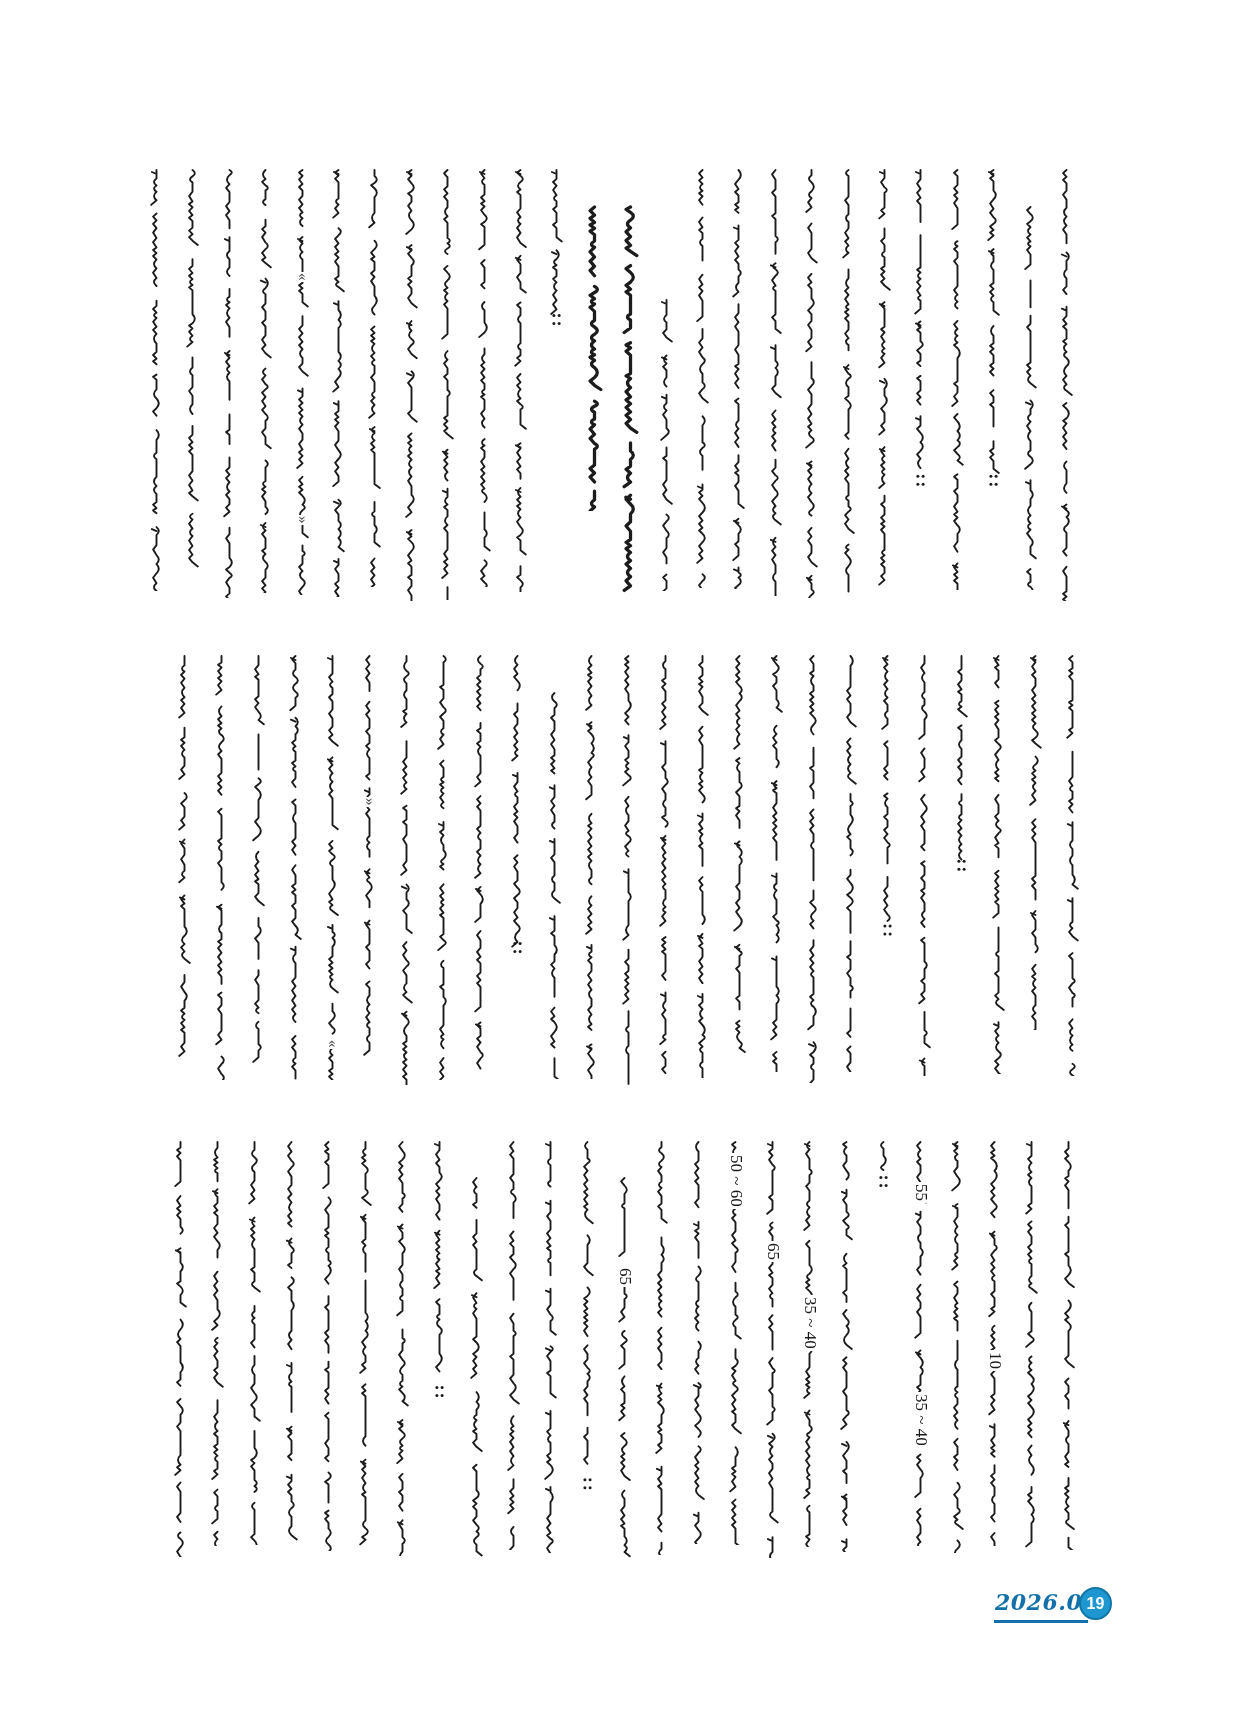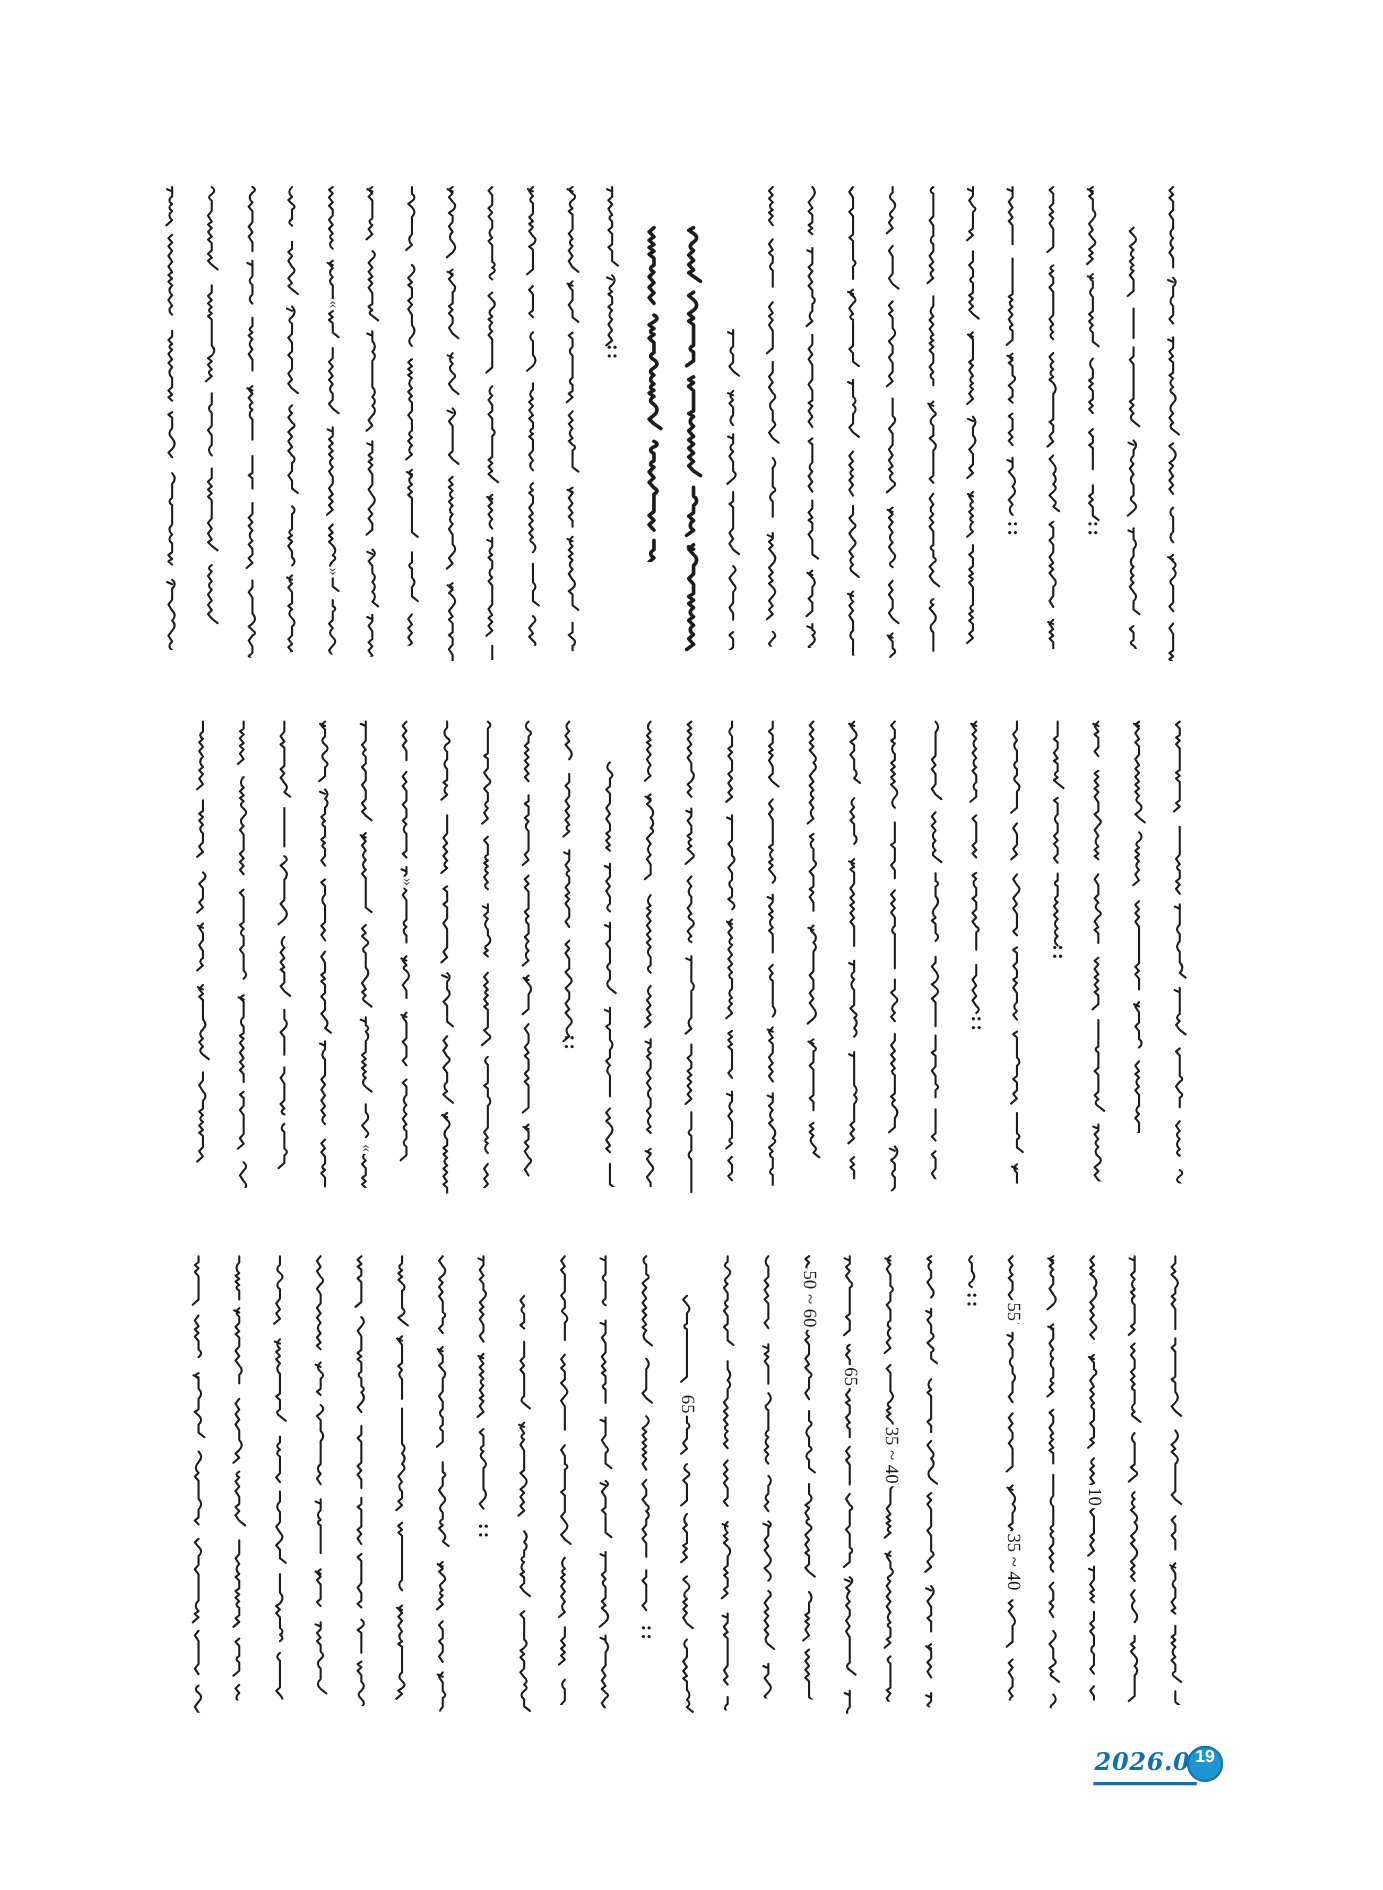--- a/index.html
+++ b/index.html
@@ -44,21 +44,21 @@
     position:absolute;
     left:994px;top:1620px;
     width:94px;height:3px;
   }
   .badge{
     position:absolute;
     left:1079px;top:1587px;
     width:33px;height:33px;
     border-radius:50%;
     box-sizing:border-box;
-    display:flex;justify-content:center;
+    display:flex;align-items:center;justify-content:center;
   }
   .badge span{
     font-family:"Liberation Sans", sans-serif;
     font-weight:bold;
     font-size:16px;
   }
 </style>
 </head>
 <body>
 

